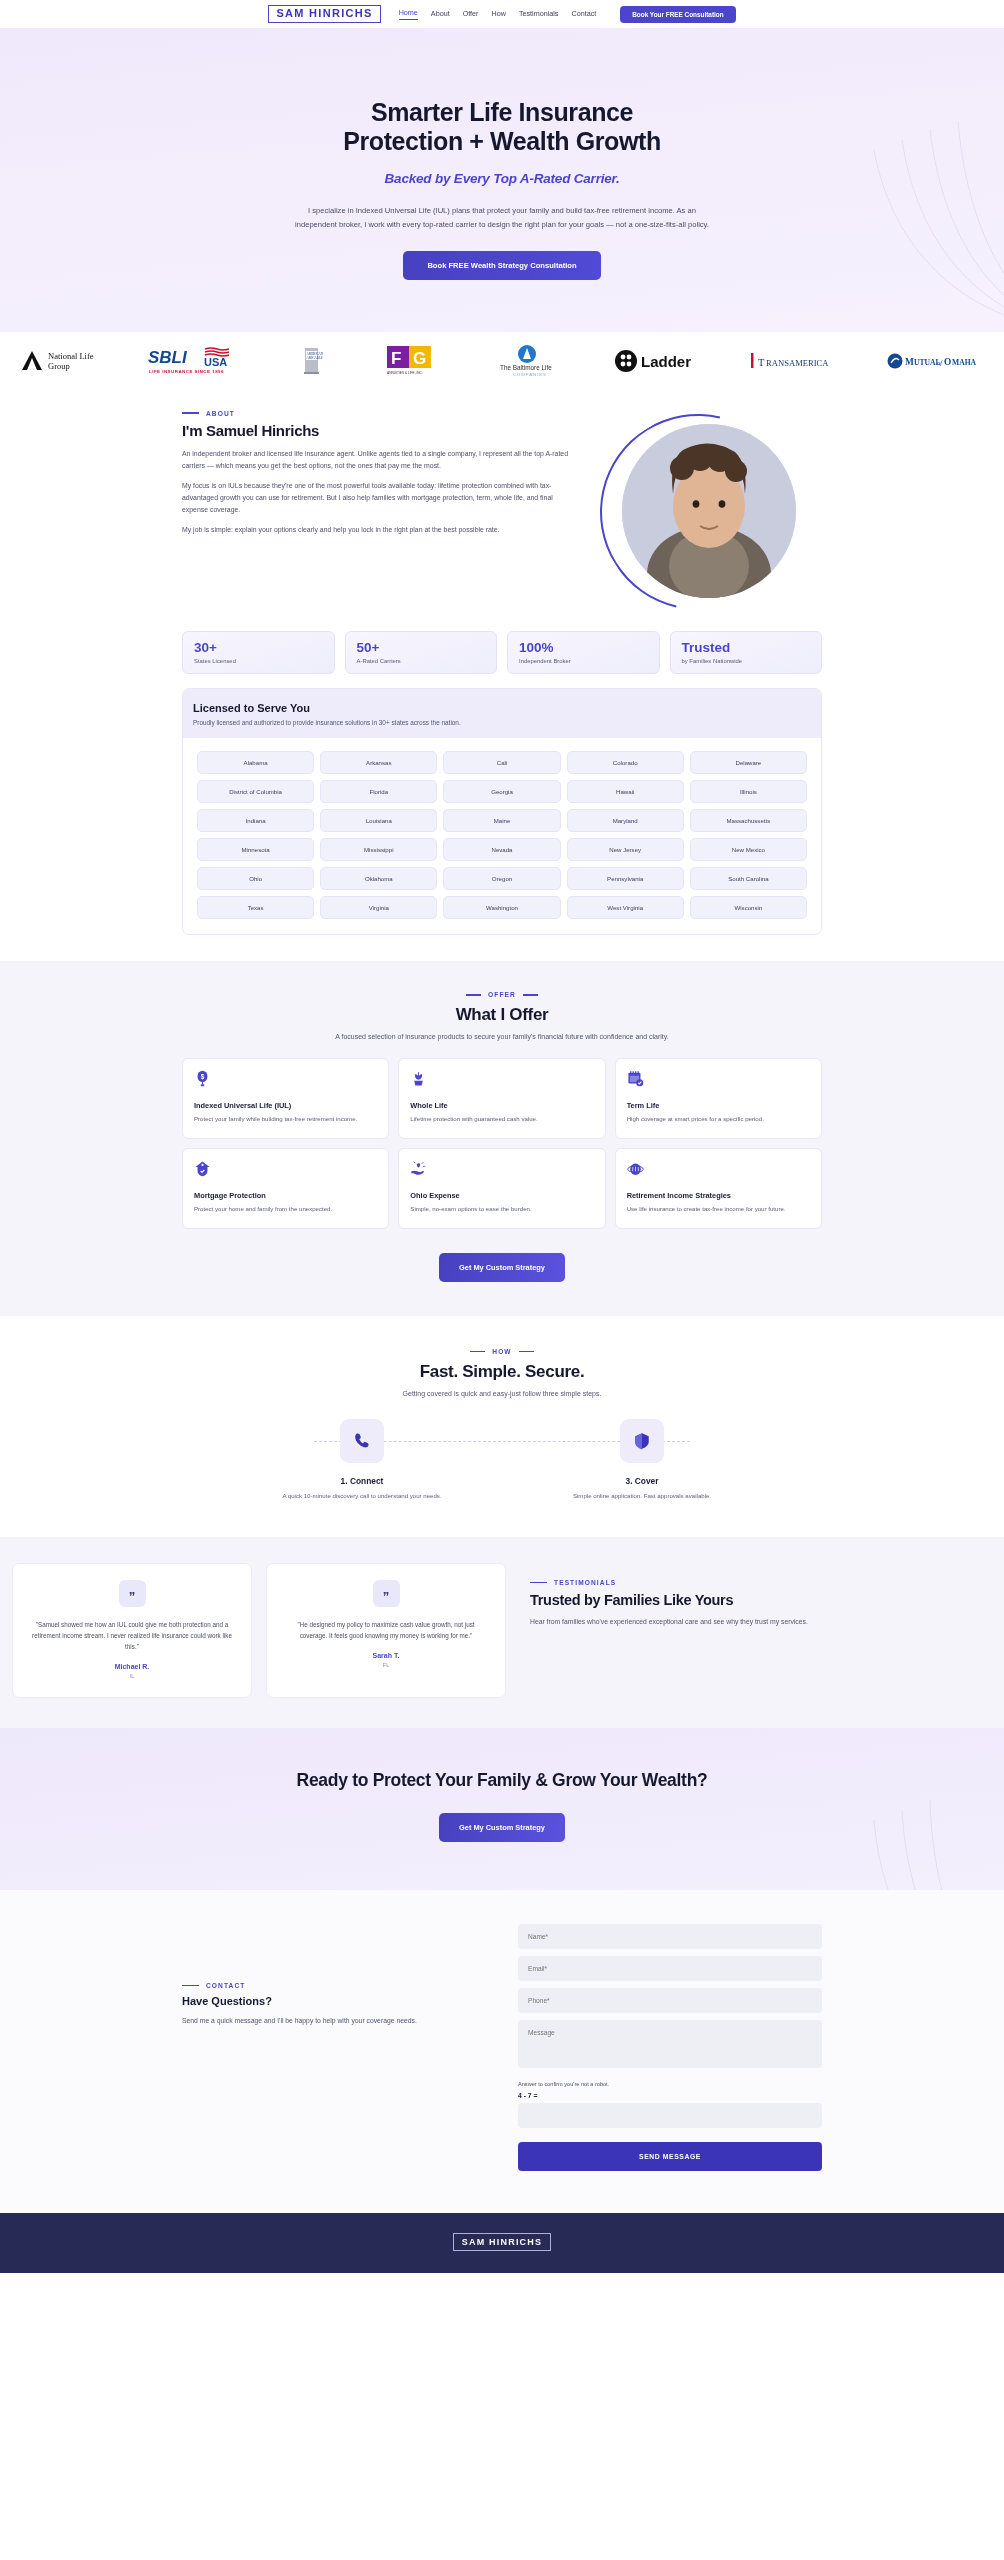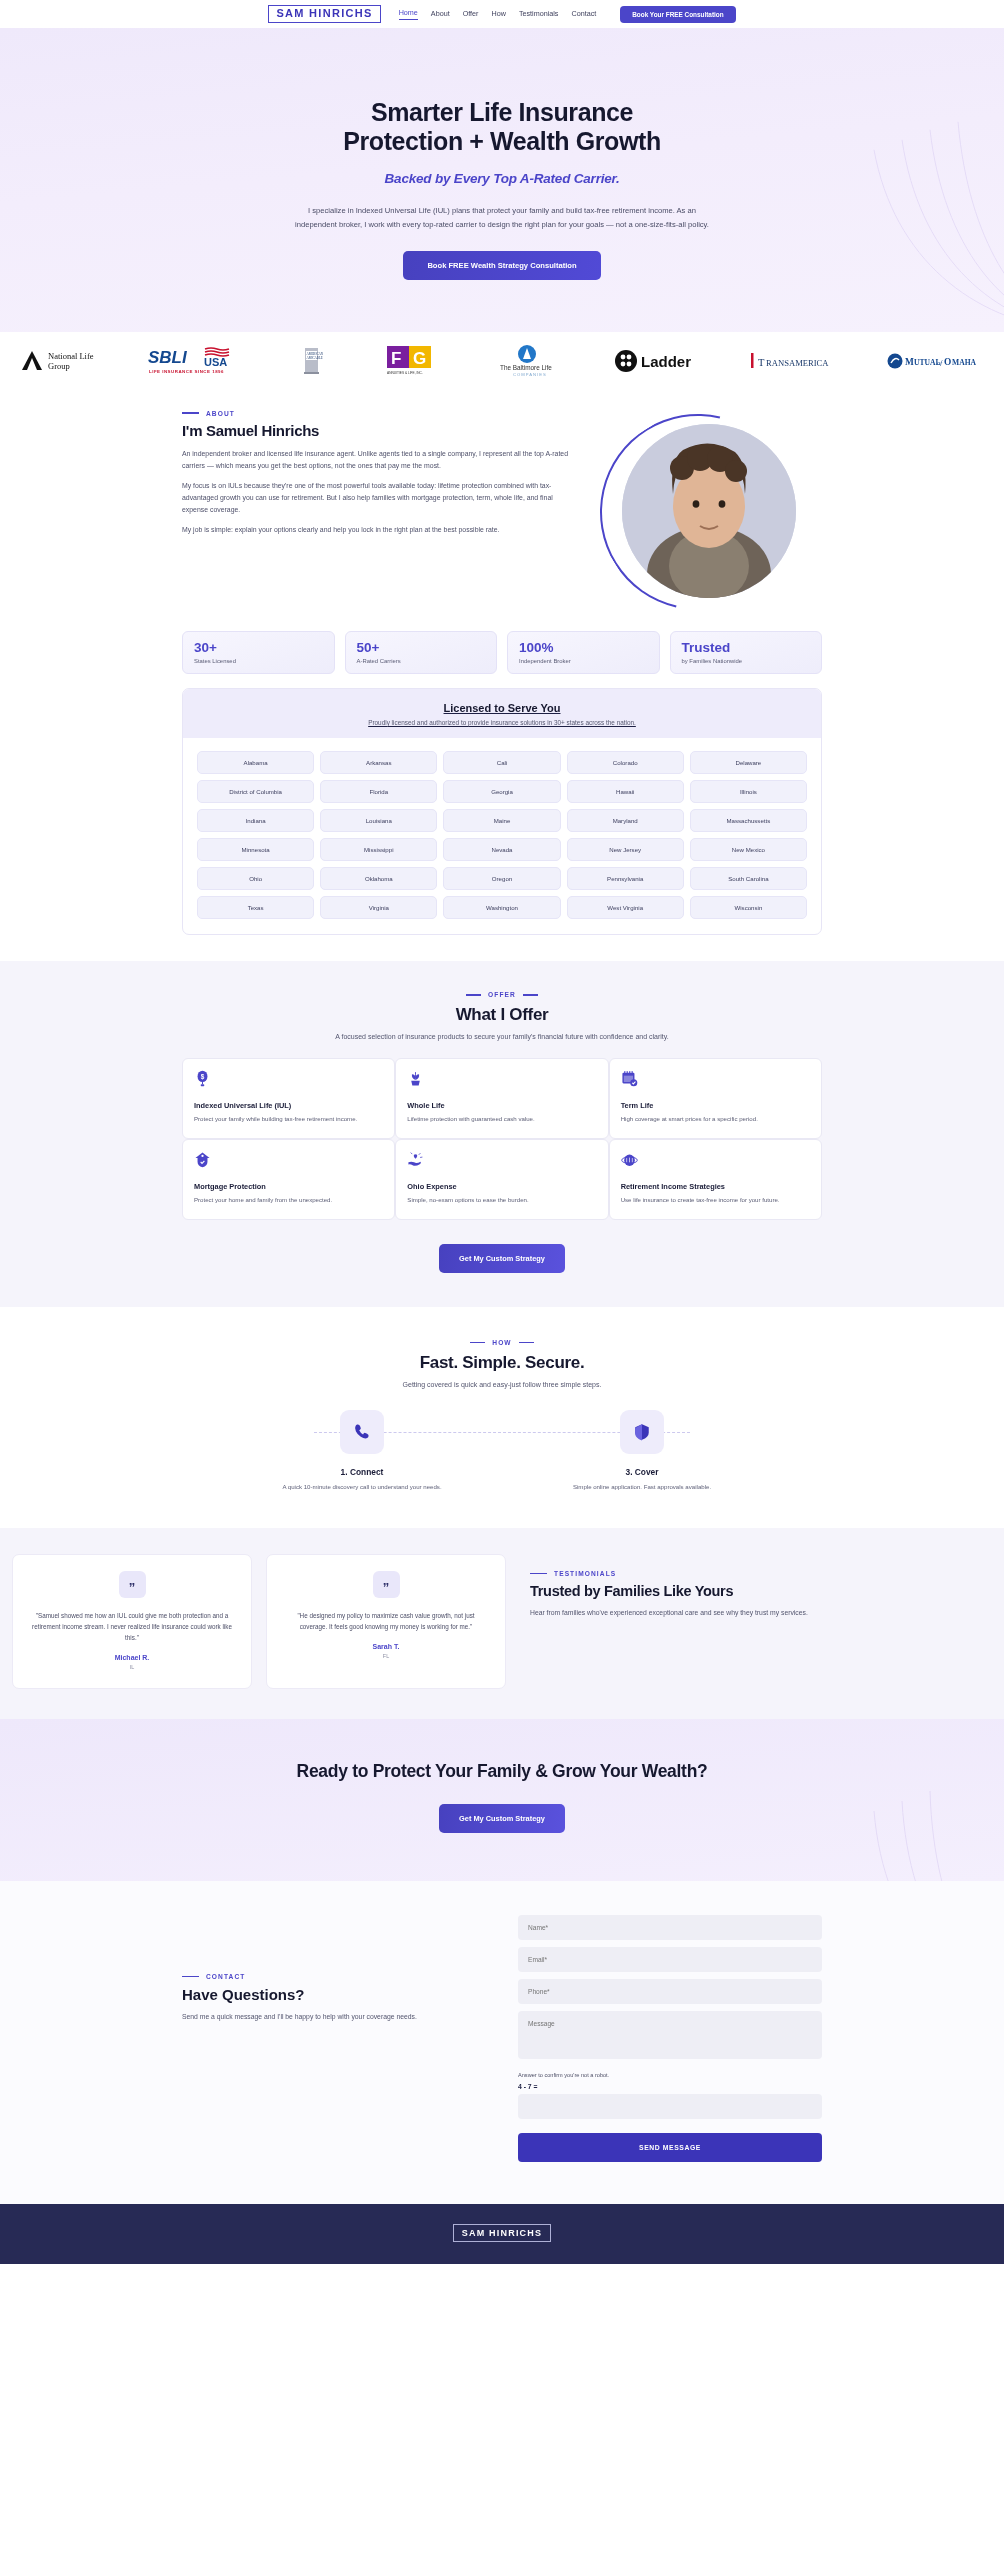--- a/index.html
+++ b/index.html
@@ -104,21 +104,21 @@
   }
   .stat-num { font-size: 13.5px; font-weight: 800; color: #4b45c9; line-height: 1.1; }
   .stat-lbl { font-size: 5.9px; color: #5a5c75; margin-top: 3px; }
 
   
   .licensed {
     width: 640px; margin: 14px auto 0; border: 1px solid #e7e5f6;
     border-radius: 7px; overflow: hidden; background: #fff;
   }
   .licensed-head {
-    background: #eeecfb; text-align: center; padding: 13px 10px 12px; text-decoration: underline;
+    background: #eeecfb; text-align: left; padding: 13px 10px 12px;
   }
   .licensed-head h3 { font-size: 11px; font-weight: 800; color: #16182f; }
   .licensed-head p { font-size: 6.4px; color: #55576f; margin-top: 5px; }
   .states {
     display: grid; grid-template-columns: repeat(5,1fr);
     gap: 6px; padding: 13px 14px 15px;
   }
   .state {
     background: #f1f1fb; border: 1px solid #e6e5f7; border-radius: 5px;
     text-align: center; font-size: 6.1px; color: #3f4160; padding: 7px 2px;
@@ -130,21 +130,21 @@
   .eyebrow-c { display: flex; align-items: center; justify-content: center; gap: 7px; }
   .eyebrow-c .dash { width: 15px; height: 1.6px; background: #4b45c9; }
   .eyebrow-c .txt { font-size: 6.6px; font-weight: 700; letter-spacing: 1.1px; color: #4b45c9; }
   .sec-title {
     font-size: 17px; font-weight: 800; color: #16182f;
     margin-top: 7px; letter-spacing: -.3px;
   }
   .sec-desc { font-size: 7px; color: #53556e; margin-top: 8px; }
   .offer-grid {
     width: 640px; margin: 18px auto 0;
-    display: grid; grid-template-columns: repeat(3,1fr); 
+    display: grid; grid-template-columns: repeat(3,1fr); gap: 9px;
   }
   .offer-card {
     background: #fff; border: 1px solid #e9e8f4; border-radius: 6px;
     padding: 11px 11px 14px; min-height: 75px;
   }
   .offer-icon { width: 17px; height: 17px; margin-bottom: 10px; }
   .offer-card h4 { font-size: 7.4px; font-weight: 800; color: #1a1c38; }
   .offer-card p { font-size: 6.1px; line-height: 1.62; color: #5c5e76; margin-top: 4px; }
   .center-btn { text-align: center; margin-top: 24px; }
   .pill-btn {
@@ -206,21 +206,21 @@
   }
   .cta-band .pill-btn { margin-top: 22px; position: relative; }
   .band-arcs { position: absolute; right: -30px; bottom: -140px; width: 300px; height: 300px; opacity: .5; }
 
   
   .contact-sec { background: #fbfbfe; padding: 34px 0 42px; }
   .contact {
     width: 640px; margin: 0 auto; display: flex; gap: 36px; align-items: flex-start;
   }
   .contact-left { width: 300px; padding-top: 58px; }
-  .contact-left h2 { font-size: 15px; font-weight: 800; color: #16182f; margin-top: 6px; }
+  .contact-left h2 { font-size: 11px; font-weight: 800; color: #16182f; margin-top: 6px; }
   .contact-left p { font-size: 6.8px; line-height: 1.7; color: #53556e; margin-top: 8px; }
   .contact-right { flex: 1; }
   .fld {
     width: 100%; background: #eeeef5; border: none; border-radius: 4px;
     font-size: 6.6px; color: #6b6d84; padding: 9px 10px;
     margin-bottom: 7px; font-family: "Liberation Sans", sans-serif;
   }
   textarea.fld { height: 48px; resize: none; }
   .captcha-lbl { font-size: 5.6px; color: #4d4f66; margin-top: 2px; }
   .captcha-q { font-size: 6.8px; font-weight: 700; color: #25274a; margin: 5px 0 4px; }

